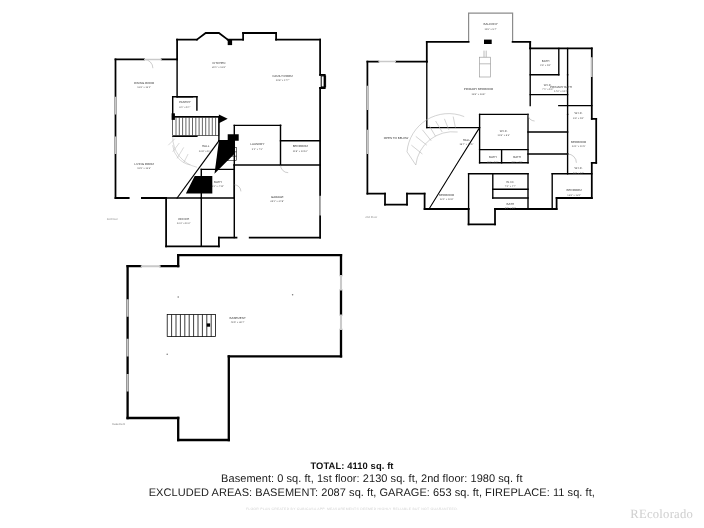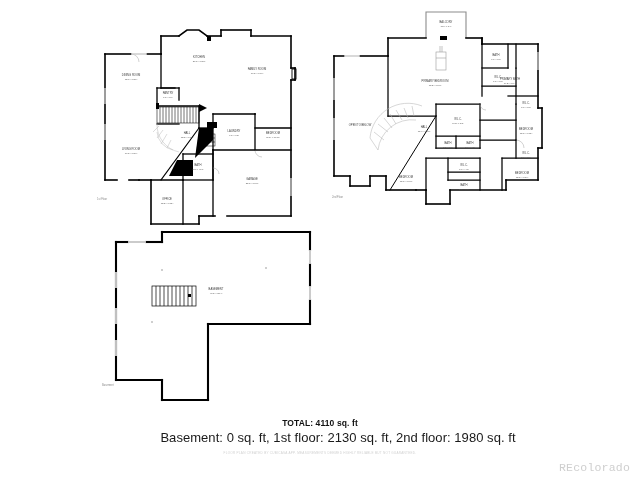--- a/index.html
+++ b/index.html
@@ -41,41 +41,41 @@
     text-align: center;
     line-height: 1.32;
   }
   .summary .total {
     font-size: 8.5px;
     font-weight: bold;
     color: #111111;
     letter-spacing: 0.1px;
   }
   .summary .line {
-    font-size: 13px;
+    font-size: 10px;
     color: #1a1a1a;
     letter-spacing: 0.05px;
     padding-left: 36px;
   }
   .summary .disclaimer {
     margin-top: 5px;
     font-size: 3.1px;
     color: #d2d2d2;
     letter-spacing: 0.25px;
   }
 
   
   .watermark {
     position: absolute;
     right: 10px;
     bottom: 6px;
     font-size: 11.5px;
     color: #cfcfcf;
     letter-spacing: 0.2px;
-    font-family: Liberation Mono, monospace;
+    font-family: Liberation Serif, serif;
   }
 
   
   .rlabel { font-family: "Liberation Sans", sans-serif; font-size: 2.7px; fill: #3a3a3a; text-anchor: middle; }
   .rdim   { font-family: "Liberation Sans", sans-serif; font-size: 2.3px; fill: #5a5a5a; text-anchor: middle; }
   .flabel { font-family: "Liberation Sans", sans-serif; font-size: 2.6px; fill: #8a8a8a; text-anchor: start; }
 </style>
 </head>
 <body>
 
@@ -429,18 +429,19 @@
         <circle cx="62" cy="40" r="0.7"></circle>
         <circle cx="166" cy="38" r="0.7"></circle>
         <circle cx="52" cy="92" r="0.7"></circle>
       </g>
     </svg>
   </div>
 
   <div class="summary">
     <div class="total">TOTAL: 4110 sq. ft</div>
     <div class="line">Basement: 0 sq. ft, 1st floor: 2130 sq. ft, 2nd floor: 1980 sq. ft</div>
+    <div class="line">EXCLUDED AREAS: BASEMENT: 2087 sq. ft, GARAGE: 653 sq. ft, FIREPLACE: 11 sq. ft,</div>
     <div class="disclaimer">FLOOR PLAN CREATED BY CUBICASA APP. MEASUREMENTS DEEMED HIGHLY RELIABLE BUT NOT GUARANTEED.</div>
   </div>
 
   <div class="watermark">REcolorado</div>
 
 </div>
 
 </body></html>

